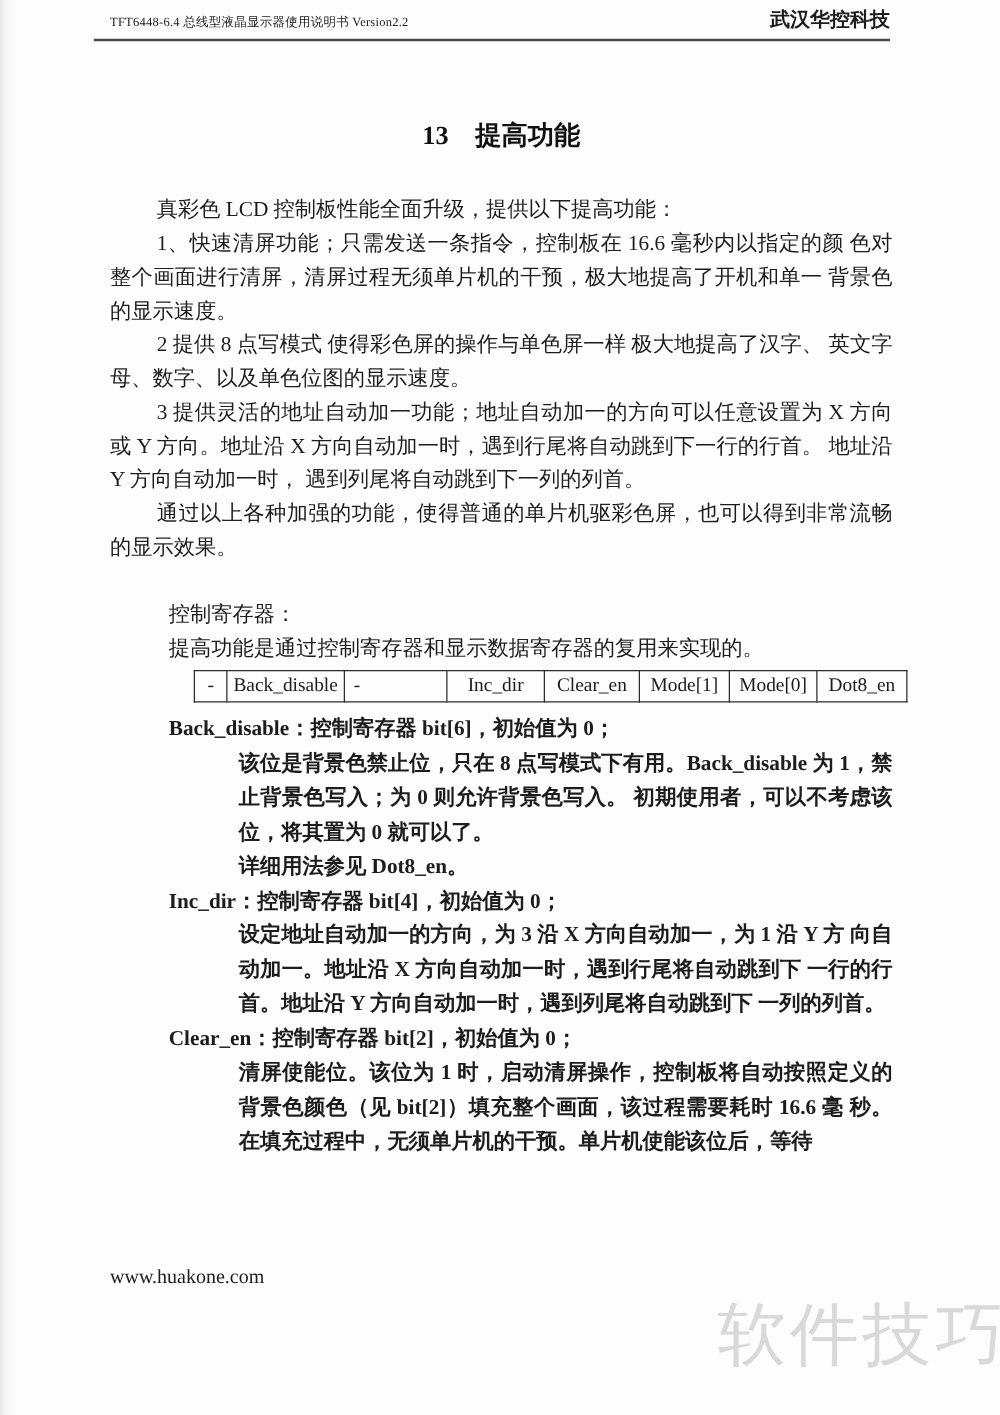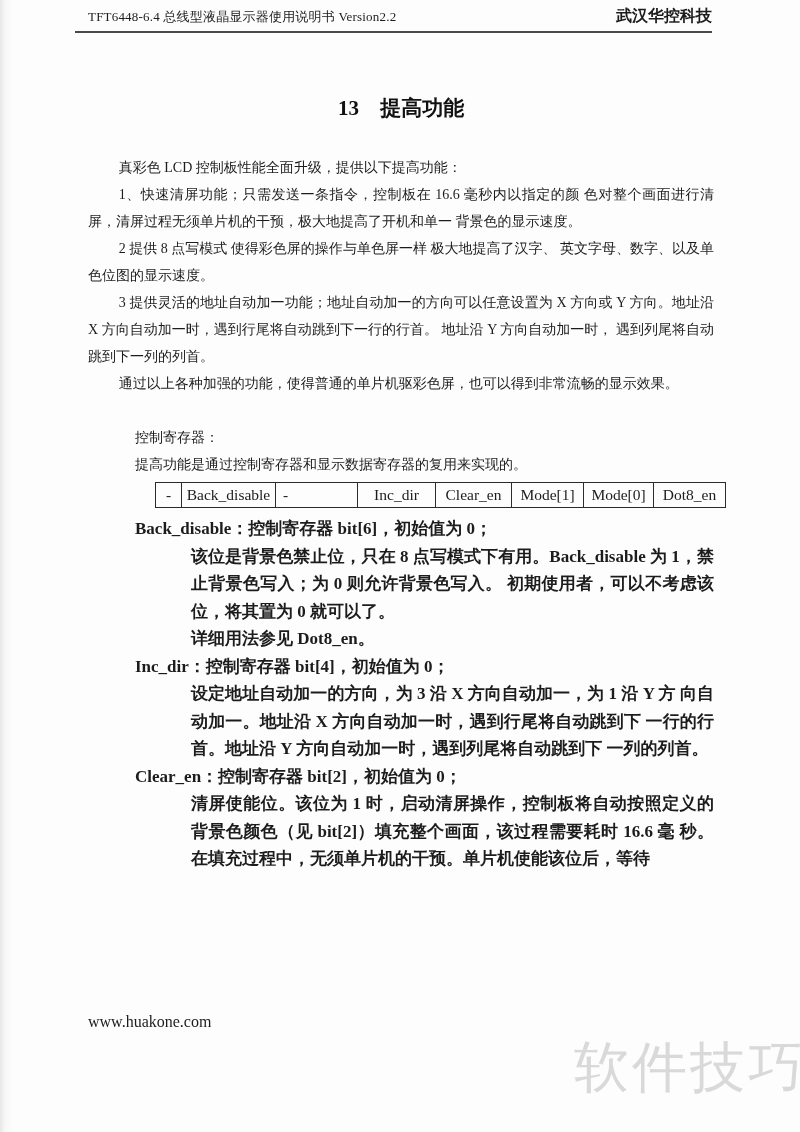--- a/index.html
+++ b/index.html
@@ -13,36 +13,36 @@
     width:800px; height:1132px;
     overflow:hidden;
     color:#1c1c1c;
     background:linear-gradient(90deg,#e7e7e7 0px,#f7f7f7 5px,#fdfdfd 14px,#fdfdfd 100%);
   }
   
   .hdr {
     position:absolute; top:6px; left:88px; right:88px;
     display:flex; justify-content:space-between; align-items:baseline;
   }
-  .hdr-left { font-size:13px; letter-spacing:0.2px;text-align:right; }
+  .hdr-left { font-size:10px; letter-spacing:0.2px;text-align:right; }
   .hdr-right { font-size:16px; font-weight:bold; }
   .hdr-rule {
     position:absolute; top:31px; left:75px; right:88px;
     border-top:2px solid #4a4a4a;
   }
   
   .main {
     position:absolute; top:94px; left:88px; width:626px;
   }
   h1.sec {
     font-size:21px; font-weight:bold; margin:0 0 32px 0; color:#111;text-align:center;
   }
   h1.sec .num { margin-right:16px; }
   p.body {
-    font-size:14px; line-height:27px; margin:0;
+    font-size:17px; line-height:27px; margin:0;
     text-align:justify; text-justify:inter-ideograph;
   }
   p.ind { text-indent:2.2em; }
   
   .reg-block { margin-top:27px; margin-left:47px; width:579px; }
   .reg-block p.body { text-align:left; }
   table.reg {
     border-collapse:collapse; margin:4px 0 7px 20px;
     table-layout:fixed; width:570px;
   }

